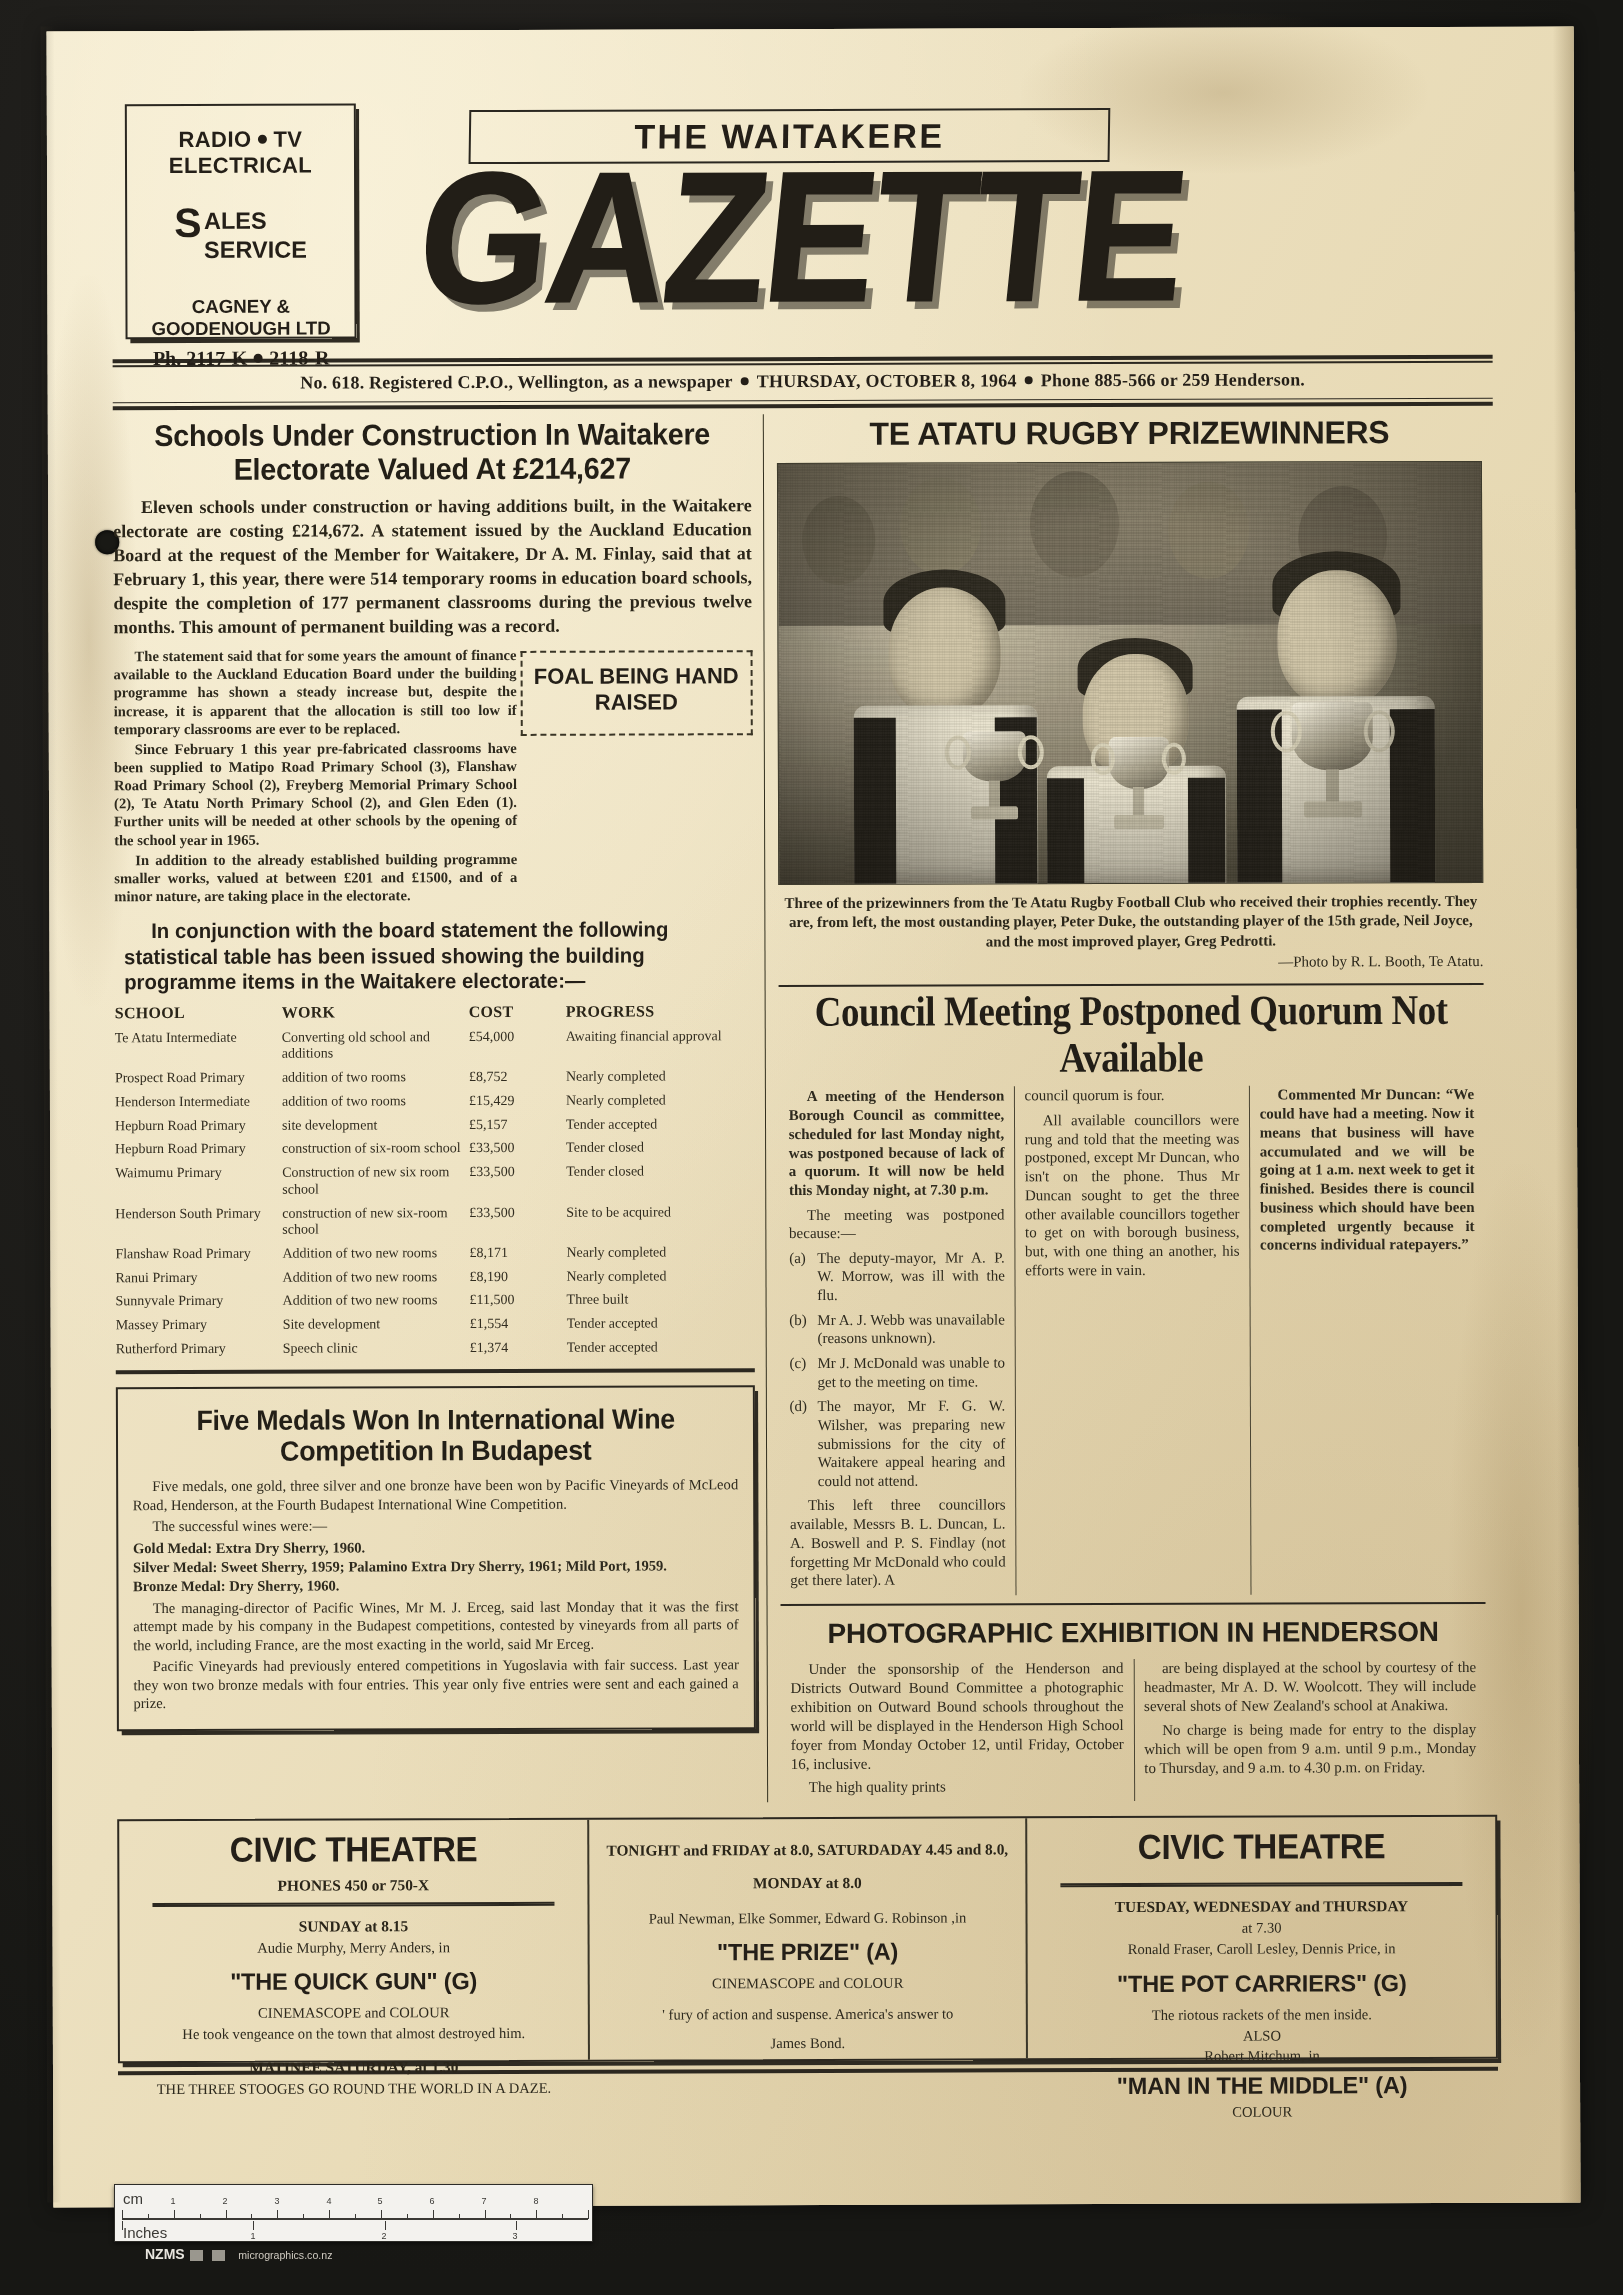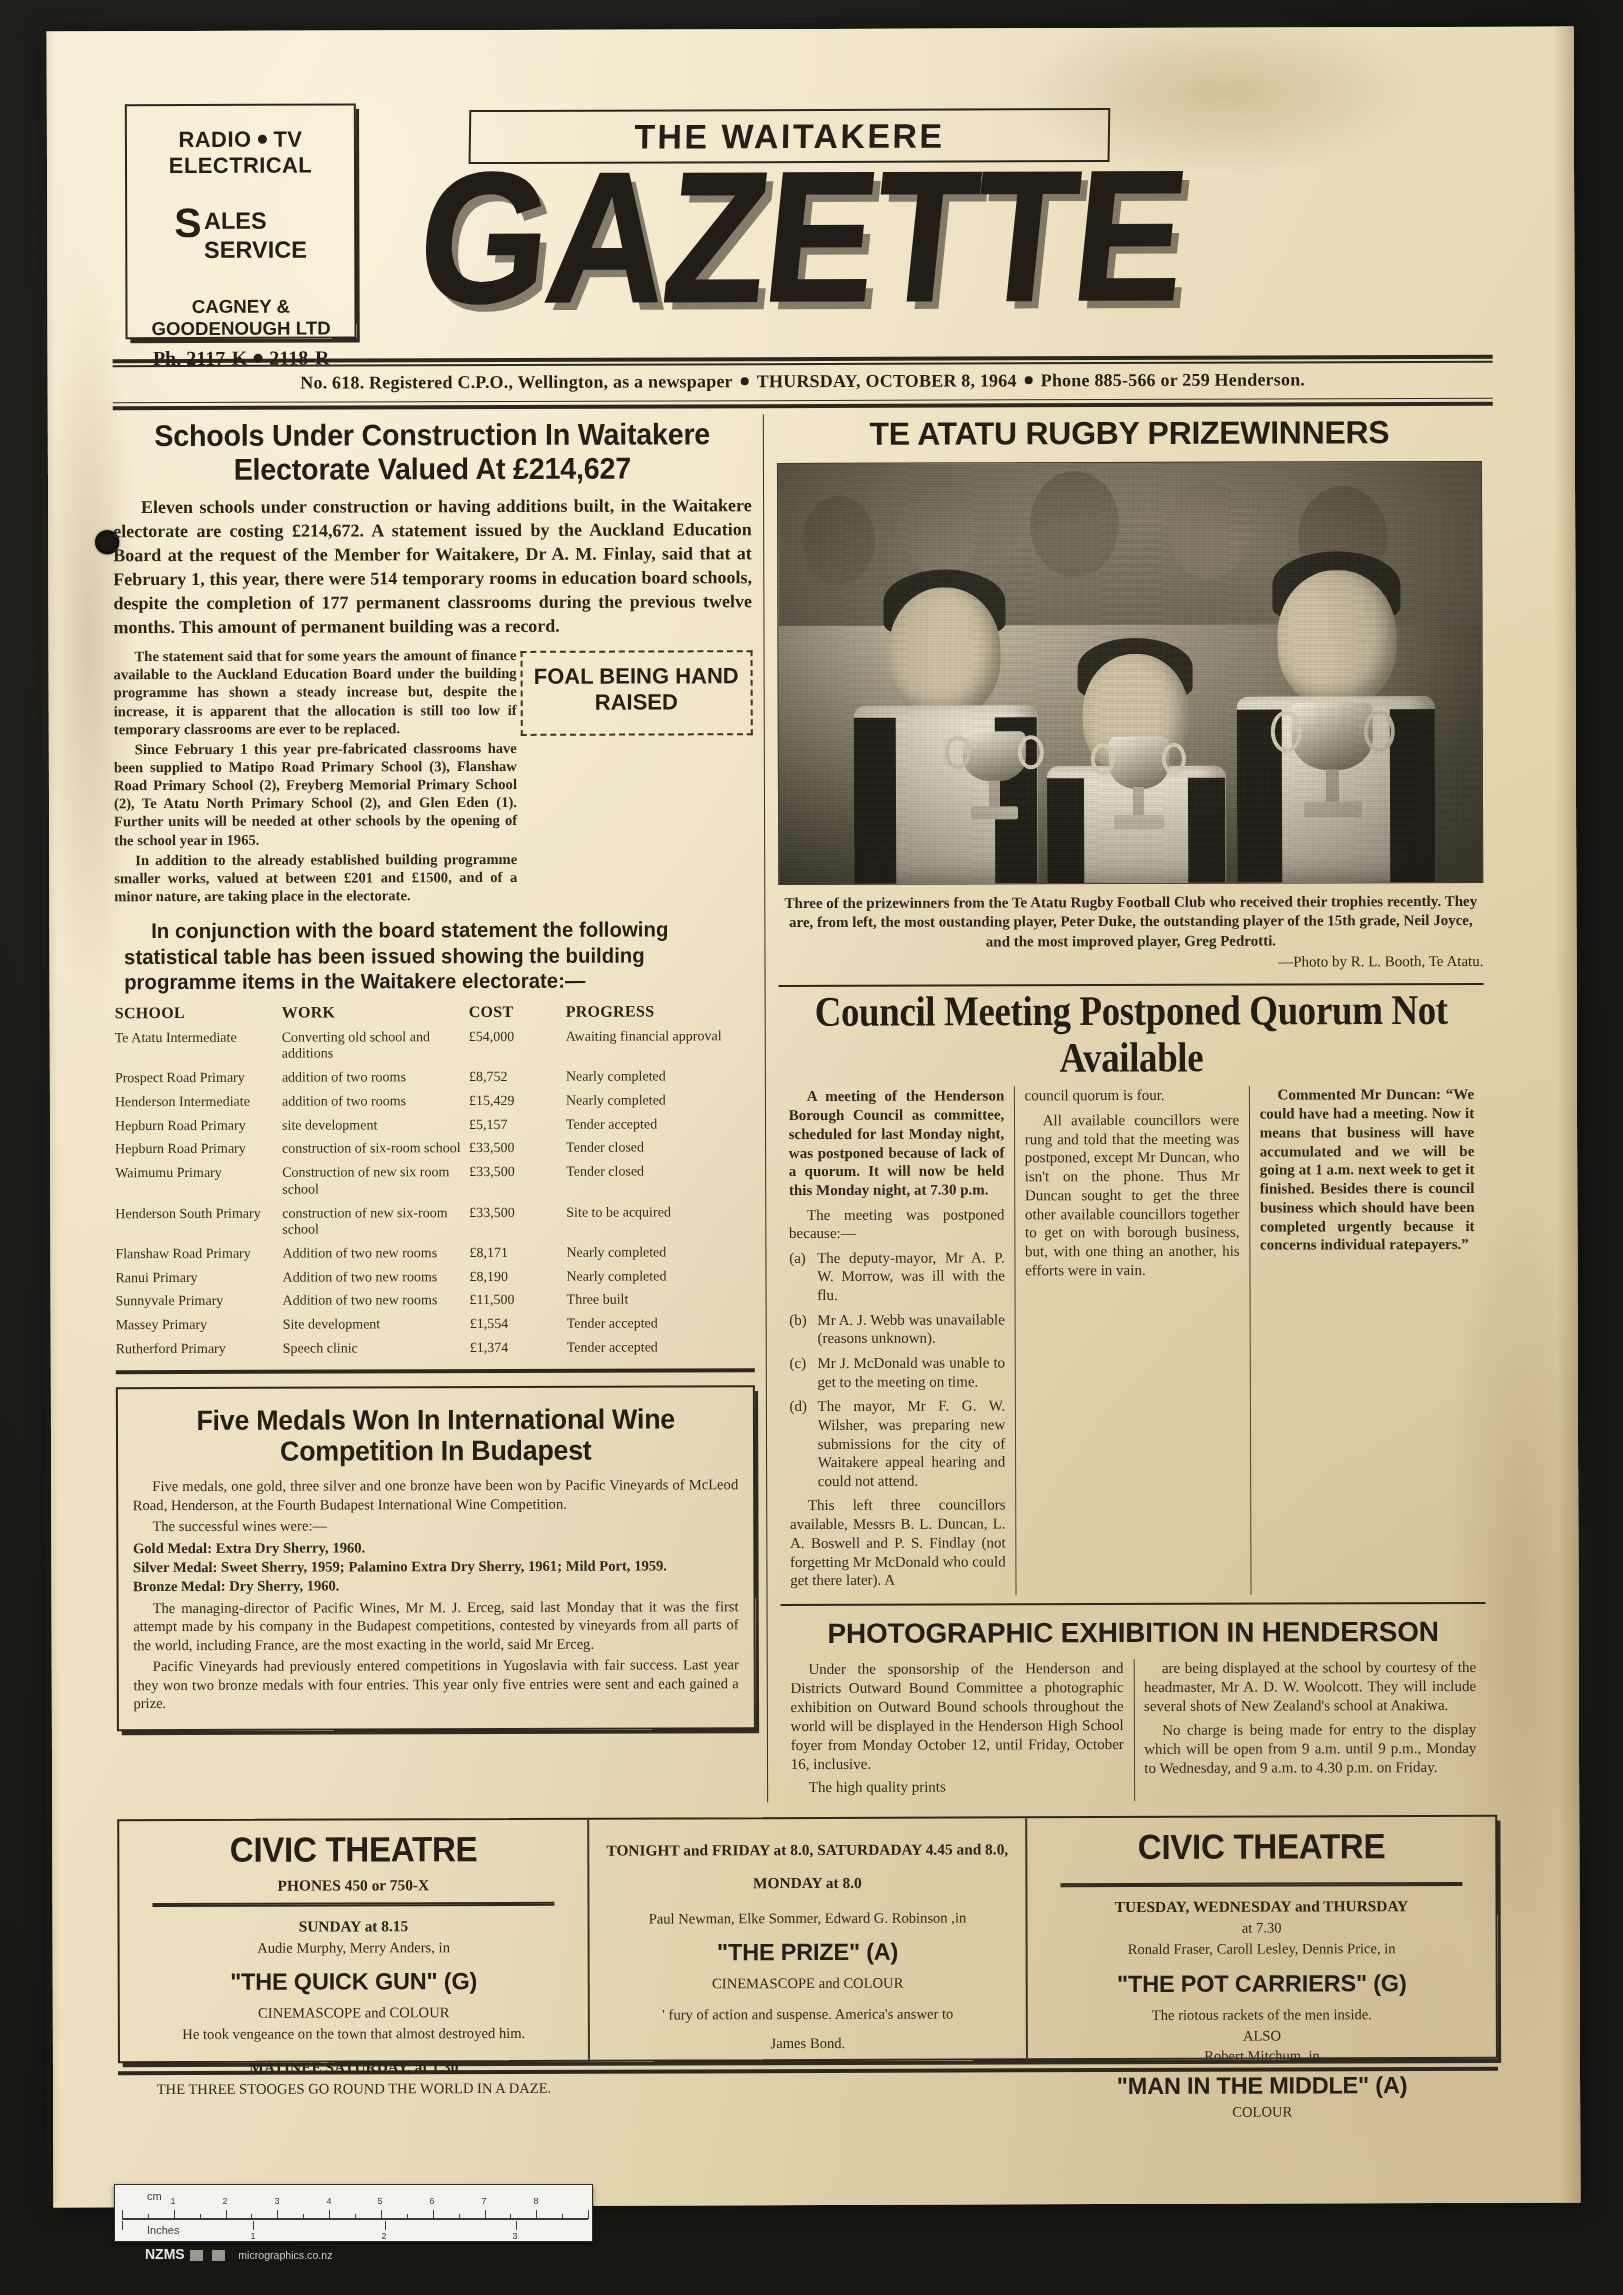--- a/index.html
+++ b/index.html
@@ -354,21 +354,21 @@
   #ruler{
     position:absolute; left:114px; top:2184px;
     width:479px; height:58px;
     background:#f3f2ee;
     border:1.6px solid #2d2c28;
     box-shadow:0 1.6px 4px rgba(0,0,0,.5);
   }
   #ruler .scale{ position:absolute; left:6.5px; top:3.2px; width:466px; height:31px; }
   #ruler .tick{ position:absolute; bottom:0; width:1.6px; background:#3a3935; }
   #ruler .num{ position:absolute; bottom:13px; font-family:"Liberation Sans", sans-serif; font-size:9px; color:#3a3935; }
-  #ruler .lbl{ position:absolute; font-family:"Liberation Sans", sans-serif; font-size:11px; color:#3a3935;margin-left:24px; }
+  #ruler .lbl{ position:absolute; font-family:"Liberation Sans", sans-serif; font-size:15px; color:#3a3935; }
   #ruler .midline{ position:absolute; left:6.5px; top:33px; width:466px; height:1.6px; background:#3a3935; }
   #ruler-brand{
     position:absolute; left:145px; top:2246px;
     font-family:"Liberation Sans", sans-serif; font-weight:700; font-size:14px; color:#e9e6df;
   }
   #ruler-brand .sub{ font-weight:400; font-size:10.6px; margin-left:8px; color:#cfcac0; }
   #ruler-brand .chip{
     display:inline-block; vertical-align:middle; margin:0 4.9px;
     width:13px; height:10.6px; background:#9a978e;
   }
@@ -645,21 +645,21 @@
 
         <h1 class="head-photo2">PHOTOGRAPHIC EXHIBITION IN HENDERSON</h1>
 
         <div id="photo-ex-cols">
           <div class="pcol">
             <p>Under the sponsorship of the Henderson and Districts Outward Bound Committee a photographic exhibition on Outward Bound schools throughout the world will be displayed in the Henderson High School foyer from Monday October 12, until Friday, October 16, inclusive.</p>
             <p>The high quality prints</p>
           </div>
           <div class="pcol">
             <p class="noind">are being displayed at the school by courtesy of the headmaster, Mr A. D. W. Woolcott. They will include several shots of New Zealand's school at Anakiwa.</p>
-            <p>No charge is being made for entry to the display which will be open from 9 a.m. until 9 p.m., Monday to Wednesday, and 9 a.m. to 4.30 p.m. on Friday.</p>
+            <p>No charge is being made for entry to the display which will be open from 9 a.m. until 9 p.m., Monday to Thursday, and 9 a.m. to 4.30 p.m. on Friday.</p>
           </div>
         </div>
 
       </div>
     </div>
 
     <div id="cinema">
 
       <div class="cin" id="cin-1">
         <div class="cin-title">CIVIC THEATRE</div>

